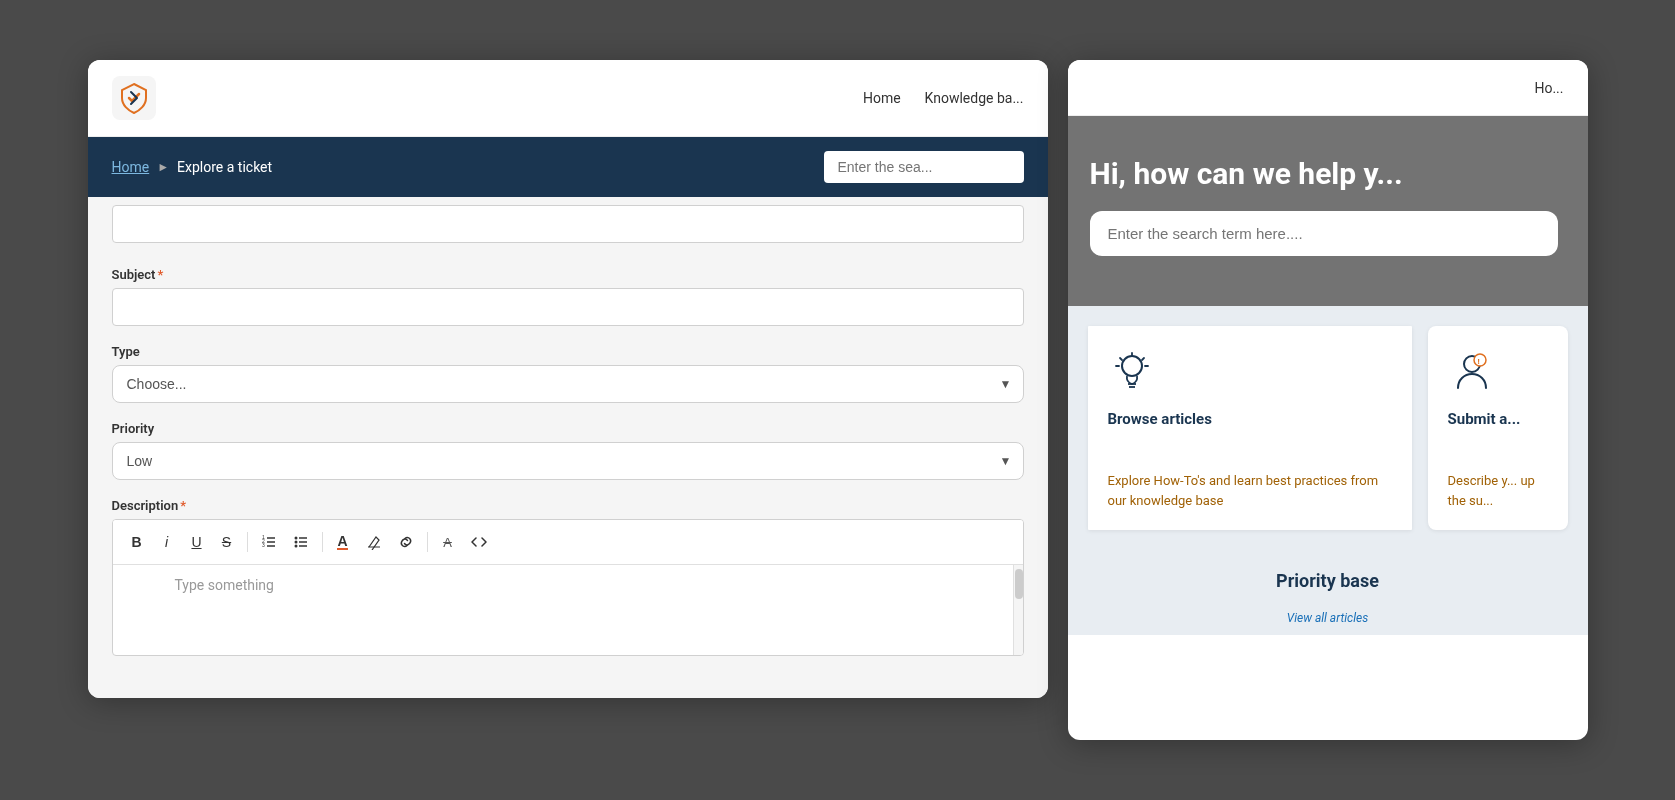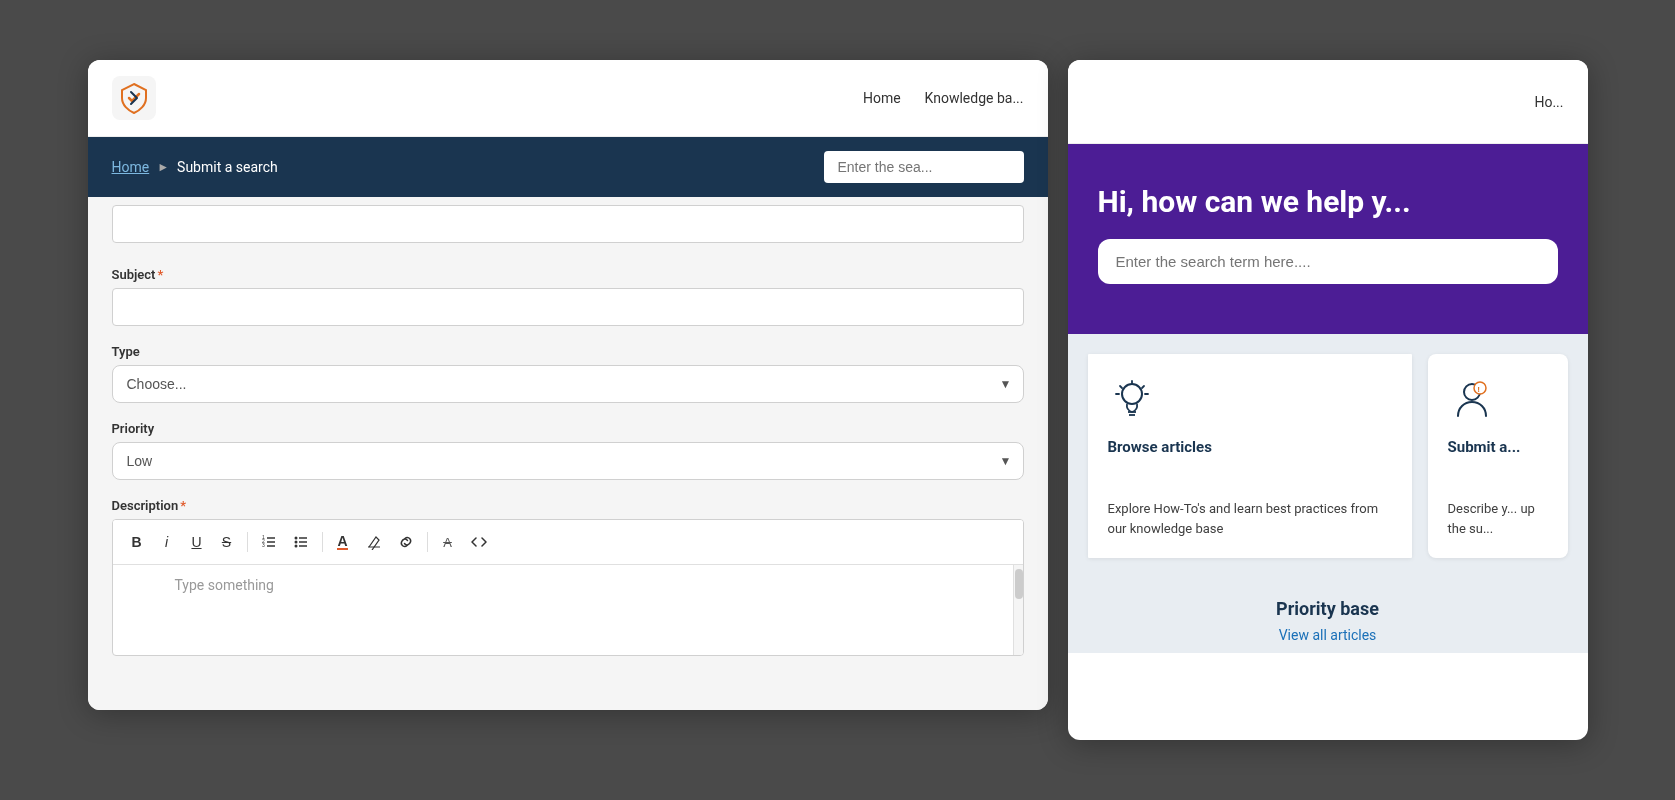--- a/index.html
+++ b/index.html
@@ -104,21 +104,21 @@
       border: none;
       border-radius: 4px;
       padding: 8px 14px;
       font-size: 14px;
       width: 200px;
       color: #999;
       outline: none;
     }
 
     .form-body {
-      padding: 16px 24px 36px 24px;
+      padding: 16px 24px 24px 24px;
       background: #f5f5f5;
     }
 
     .form-group {
       margin-bottom: 18px;
     }
 
     .form-label {
       display: block;
       font-size: 13px;
@@ -232,37 +232,37 @@
       height: 680px;
     }
 
     .right-window-header {
       background: #fff;
       padding: 16px 24px;
       display: flex;
       align-items: center;
       justify-content: flex-end;
       border-bottom: 1px solid #eee;
-      height: 84px;
+      height: 56px;
     }
 
     .right-nav {
       display: flex;
       gap: 24px;
     }
 
     .right-nav a {
       color: #333;
       text-decoration: none;
       font-size: 14px;
     }
 
     .hero-section {
-      background: #4c1d95;
-      padding: 40px 30px 50px 30px;
+      background: #737373;
+      padding: 40px 30px 50px 22px;
     }
 
     .hero-title {
       color: #fff;
       font-size: 30px;
       font-weight: 700;
       margin-bottom: 20px;
     }
 
     .hero-search {
@@ -293,44 +293,45 @@
 
     .card-title {
       font-size: 15px;
       font-weight: 700;
       color: #1a3550;
       margin-bottom: 8px;
     }
 
     .card-desc {
       font-size: 13px;
-      color: #404040;
+      color: #a16207;
       line-height: 1.5;
       margin-top: 43px;
     }
 
     .knowledge-section {
       padding: 20px 30px 10px 30px;
       background: #e8edf2;
     }
 
     .knowledge-title {
       font-size: 18px;
       font-weight: 700;
       color: #1a3550;
       text-align: center;
     }
 
     .knowledge-link {
       color: #1a70b8;
       text-align: center;
       display: block;
-      font-size: 14px;
-      margin-top: 8px;
+      font-size: 12px;
+      margin-top: 20px;
       text-decoration: none;
+      font-style: italic;
     }
 
     .partial-right-card {
       background: #fff;
       border-radius: 8px;
       padding: 20px;
       flex: 0 0 140px;
       box-shadow: 0 1px 4px rgba(0,0,0,0.08);
       overflow: hidden;
     }
@@ -370,21 +371,21 @@
       <div class="header-nav">
         <a href="#">Home</a>
         <a href="#">Knowledge ba...</a>
       </div>
     </div>
 
     <div class="breadcrumb-bar">
       <div class="breadcrumb">
         <a href="#">Home</a>
         <span class="breadcrumb-arrow">►</span>
-        <span class="breadcrumb-current">Submit a search</span>
+        <span class="breadcrumb-current">Explore a ticket</span>
       </div>
       <input class="search-input-breadcrumb" type="text" placeholder="Enter the sea..." style="">
     </div>
 
     <div class="form-body">
 
       <div class="top-field-area" style="margin: -16px -24px 16px -24px; padding: 8px 24px 8px 24px;">
         <input type="text" class="top-input" style="">
       </div>
 

